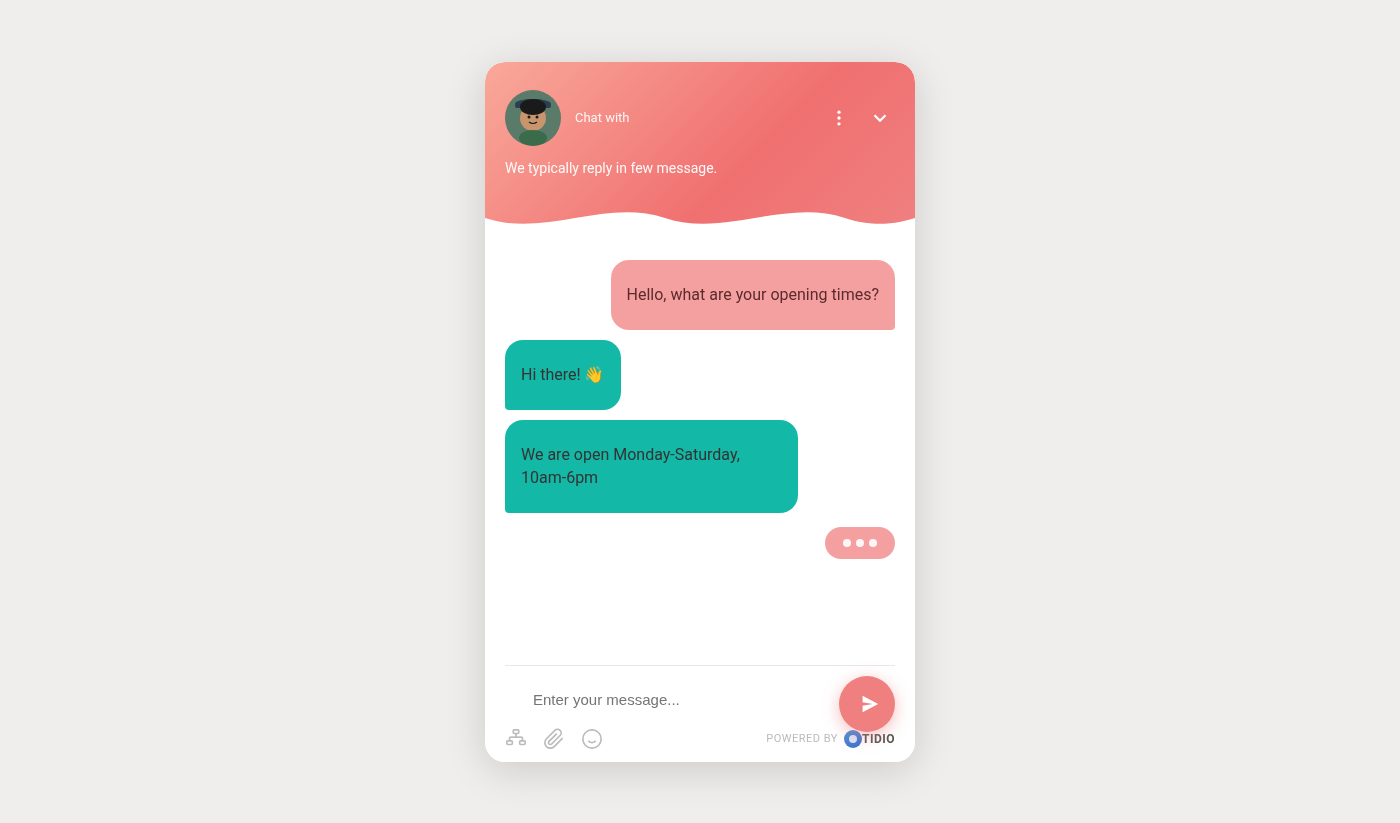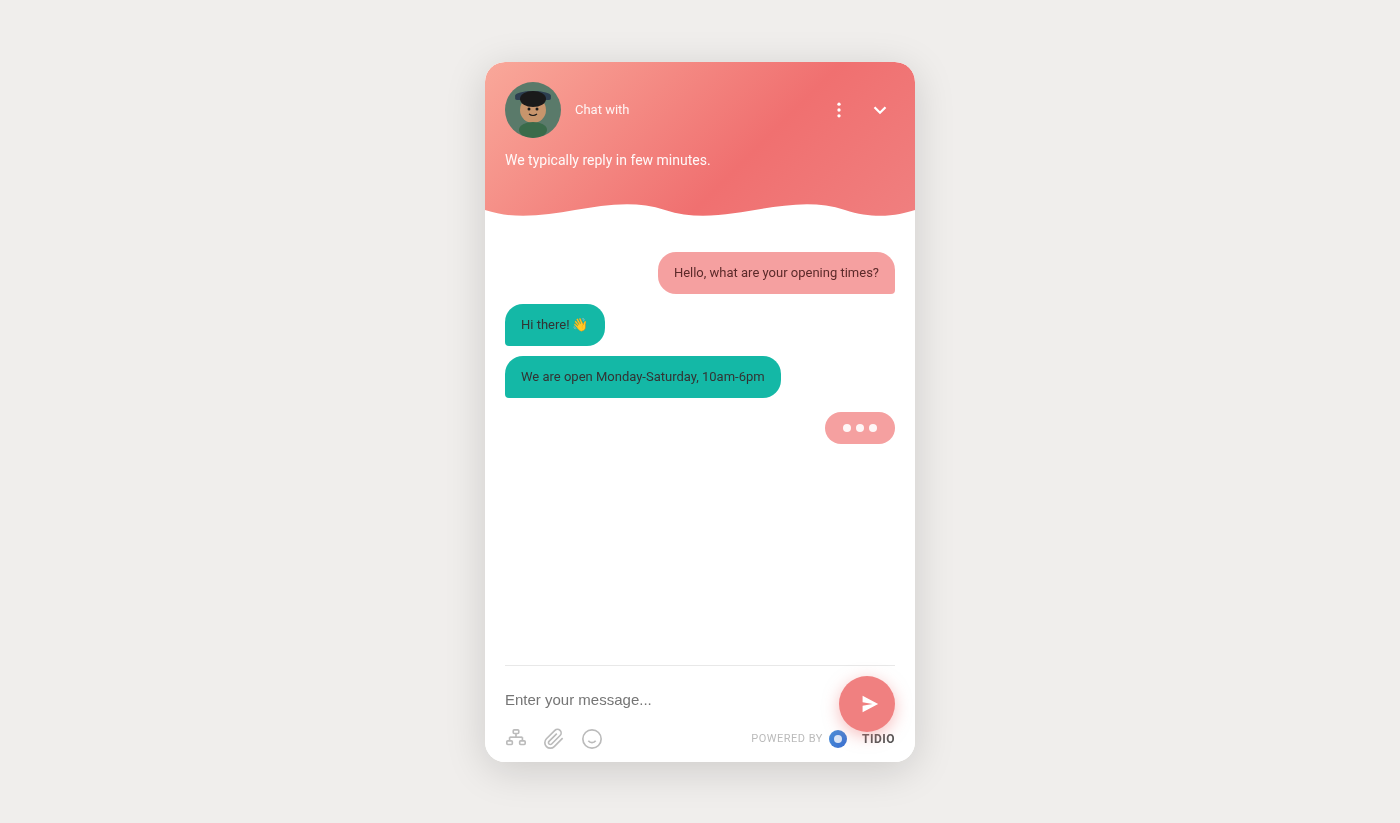--- a/index.html
+++ b/index.html
@@ -22,21 +22,21 @@
       box-shadow: 0 8px 40px rgba(0,0,0,0.15);
       display: flex;
       flex-direction: column;
       overflow: hidden;
       position: relative;
     }
 
     
     .chat-header {
       background: linear-gradient(135deg, #f9a89a 0%, #f07070 60%, #f08080 100%);
-      padding: 20px 20px 60px 20px;
+      padding: 28px 20px 60px 20px;
       position: relative;
       border-radius: 20px 20px 0 0;
     }
 
     .header-top {
       display: flex;
       align-items: center;
       gap: 14px;
     }
 
@@ -128,23 +128,23 @@
     .msg-row.outgoing {
       justify-content: flex-end;
     }
 
     .msg-row.incoming {
       justify-content: flex-start;
     }
 
     .msg-bubble {
       max-width: 75%;
-      padding: 12px 16px;
+      padding: 24px 16px;
       border-radius: 18px;
-      font-size: 13px;
+      font-size: 16px;
       line-height: 1.4;
     }
 
     .msg-bubble.outgoing {
       background: #f5a0a0;
       color: #5c2a2a;
       border-bottom-right-radius: 4px;
     }
 
     .msg-bubble.incoming {
@@ -192,20 +192,21 @@
     .message-input {
       width: 100%;
       border: none;
       outline: none;
       font-size: 15px;
       color: #4d7c0f;
       background: transparent;
       resize: none;
       height: 40px;
       line-height: 1.4;
+      margin-left: 28px;
     }
 
     .input-toolbar {
       display: flex;
       justify-content: space-between;
       padding: 8px 0 4px 0;
     }
 
     .input-icons {
       display: flex;
@@ -226,21 +227,21 @@
       align-items: center;
       gap: 6px;
       font-size: 11px;
       color: #bbb;
       letter-spacing: 0.5px;
     }
 
     .tidio-logo {
       display: flex;
       align-items: center;
-      gap: 15px;
+      gap: 0;
     }
 
     .tidio-circle {
       width: 18px;
       height: 18px;
       border-radius: 50%;
       background: linear-gradient(135deg, #4a90d9, #3b6ecf);
       display: flex;
       align-items: center;
       justify-content: center;
@@ -323,21 +324,21 @@
             </svg>
         </button>
         <button class="header-btn">
           <svg width="22" height="22" viewBox="0 0 24 24" fill="none" stroke="white" stroke-width="2.5">
               <polyline points="6 9 12 15 18 9"></polyline>
             </svg>
         </button>
       </div>
     </div>
 
-    <div class="reply-time">We typically reply in few minutes.</div>
+    <div class="reply-time">We typically reply in few message.</div>
 
     <div class="wave-separator">
       <svg viewBox="0 0 430 40" xmlns="http://www.w3.org/2000/svg" preserveAspectRatio="none" width="100%" height="40">
         <path d="M0,20 C60,40 120,0 180,20 C240,40 300,0 360,20 C390,30 415,25 430,20 L430,40 L0,40 Z" fill="#ffffff"></path>
       </svg>
     </div>
   </div>
 
   <div class="messages-area">
 

